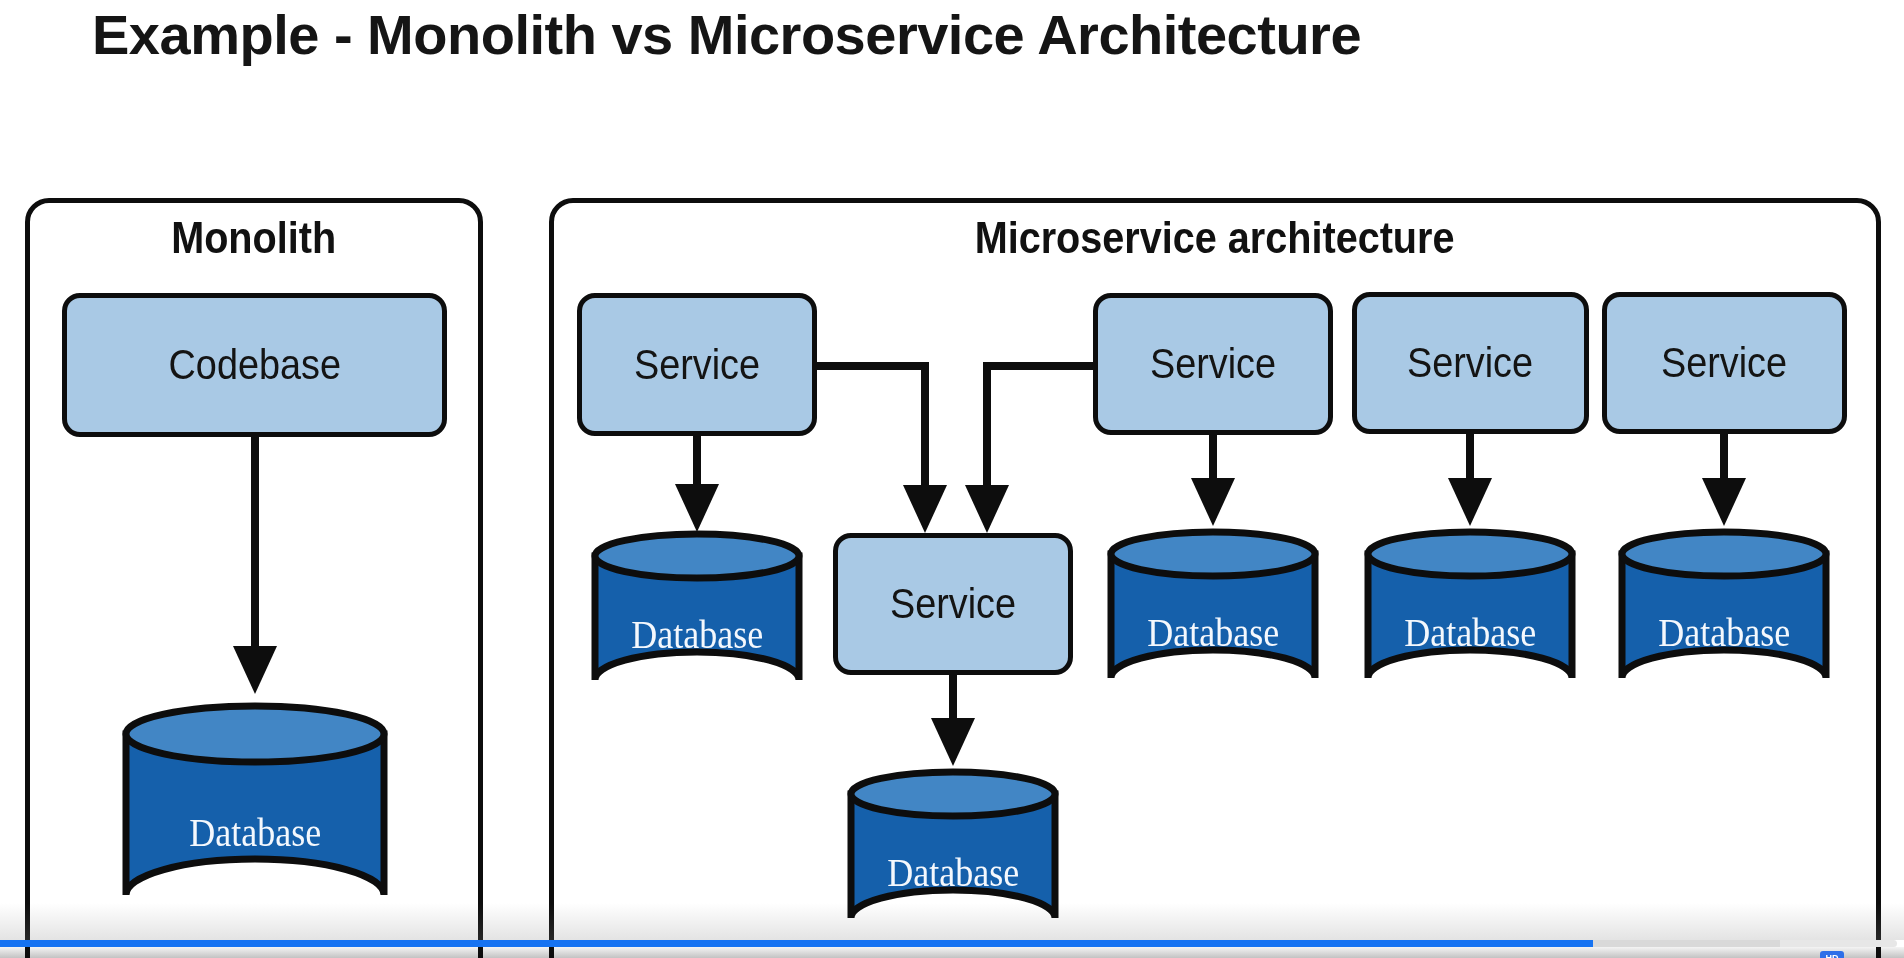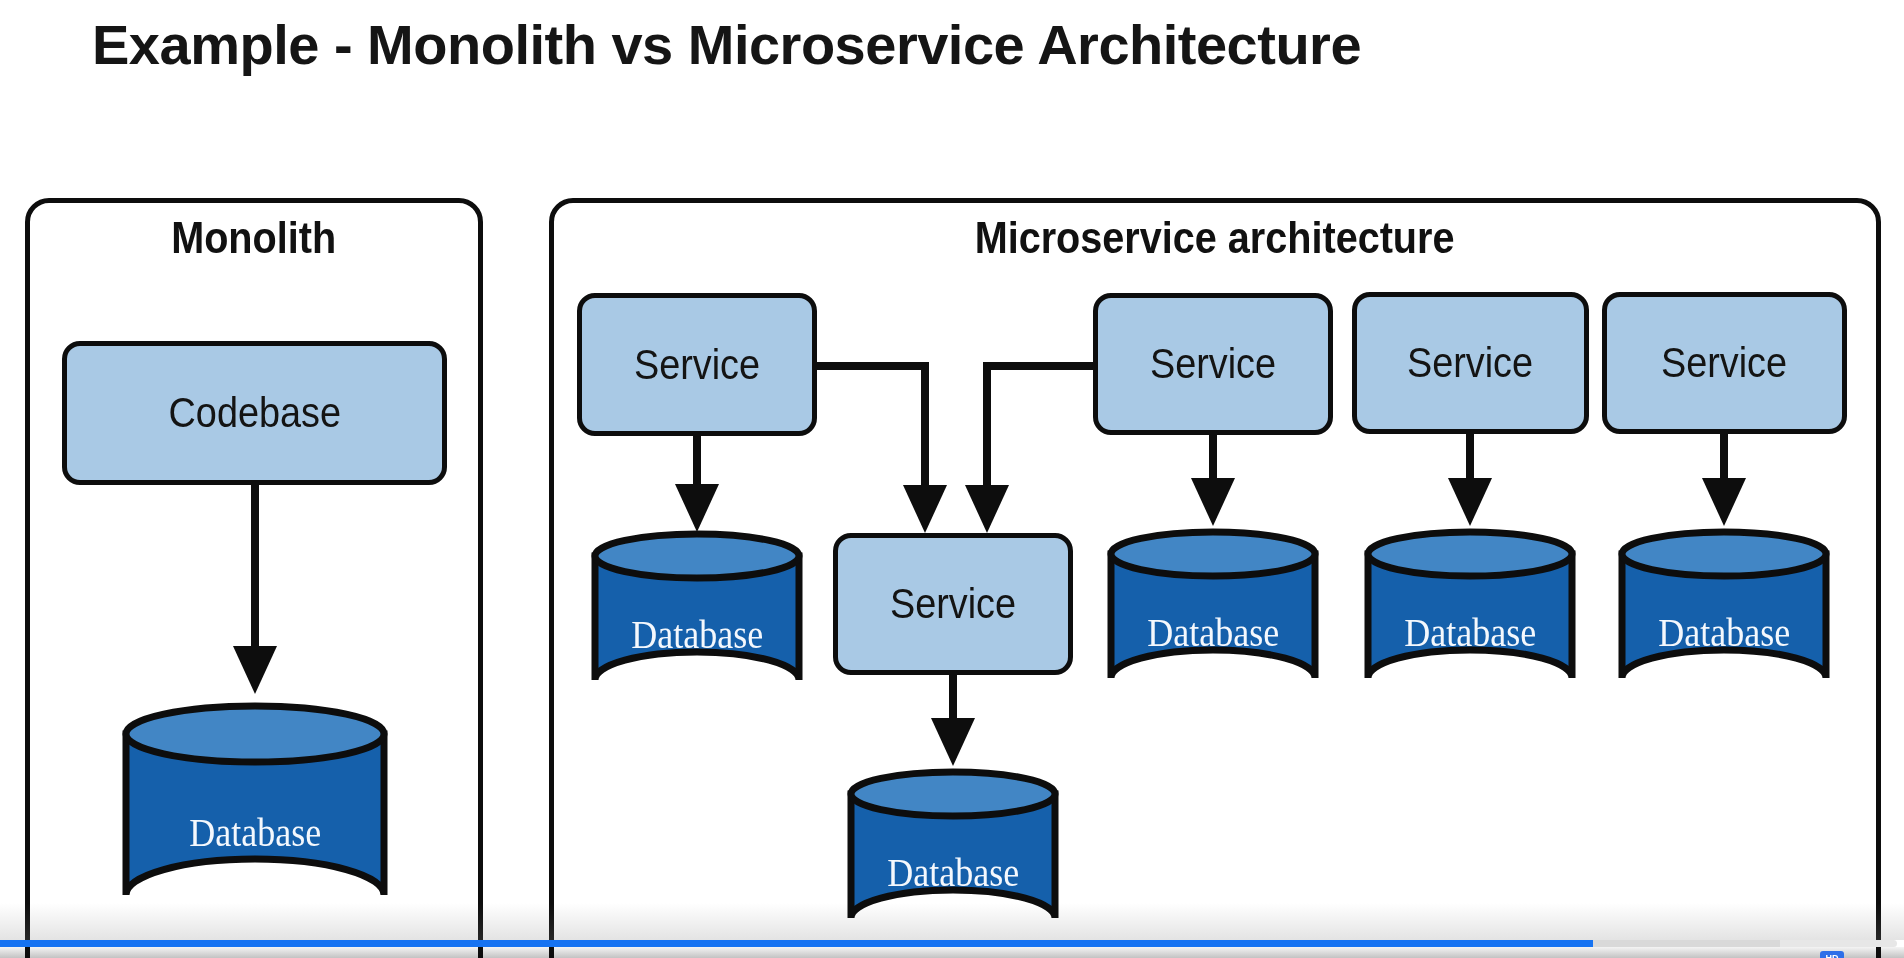--- a/index.html
+++ b/index.html
@@ -7,21 +7,21 @@
     width:1904px;height:958px;position:relative;overflow:hidden;
     background:#ffffff;
     font-family:"Liberation Sans", sans-serif;
     -webkit-font-smoothing:antialiased;
   }
   .abs{position:absolute;}
   .cond{display:inline-block;transform:scaleX(.9);transform-origin:50% 50%;white-space:nowrap;}
 
   
   .slide-title{
-    left:92px;top:12px;
+    left:92px;top:2px;
     font-size:56px;font-weight:800;letter-spacing:-.5px;
     color:var(--title-color,#151515);
   }
 
   
   .panel{
     border:5px solid #0d0d0d;border-radius:24px;
     background:transparent;box-sizing:border-box;
   }
   .panel-mono{left:25px;top:198px;width:458px;height:790px;}
@@ -88,21 +88,21 @@
 <div class="abs slide-title">Example - Monolith vs Microservice Architecture</div>
 
 <div class="abs bottom-strip"></div>
 
 <div class="abs panel panel-mono">
   <div class="panel-title">
     <span class="cond">Monolith</span>
   </div>
 </div>
 
-<div class="abs node" style="left:62px;top:293px;width:385px;height:144px;margin-top:48px;">
+<div class="abs node" style="left:62px;top:293px;width:385px;height:144px;">
   <span class="cond">Codebase</span>
 </div>
 
 <div class="abs vline" style="left:251px;top:437px;height:209px;"></div>
 <div class="abs head" style="left:233px;top:646px;"></div>
 
 <div class="abs cyl cyl-big" style="left:122px;top:702px;width:266px;height:233px;">
   <svg viewBox="0 0 266 233" preserveAspectRatio="none">
     <path class="cyl-body" d="M4,32 L4,193 A129,36 0 0 1 262,193 L262,32 Z"></path>
     <ellipse class="cyl-top" cx="133" cy="32" rx="129" ry="28"></ellipse>

